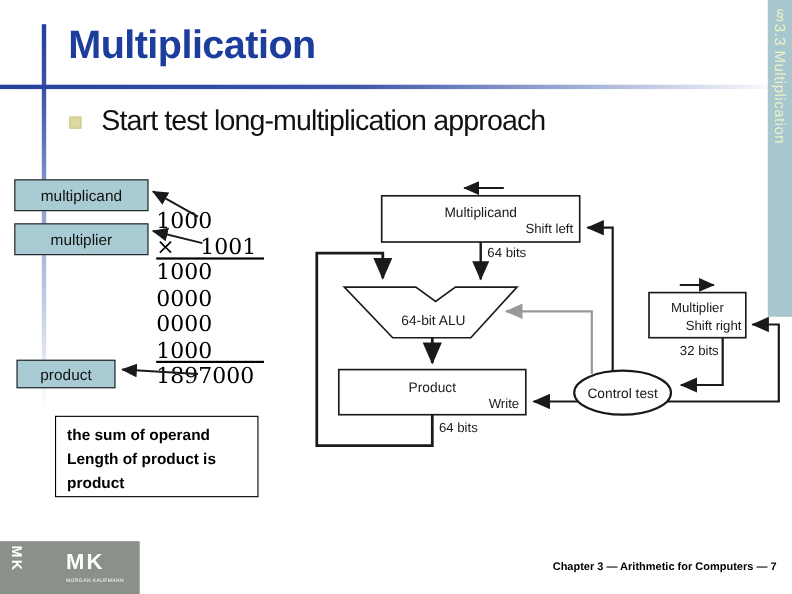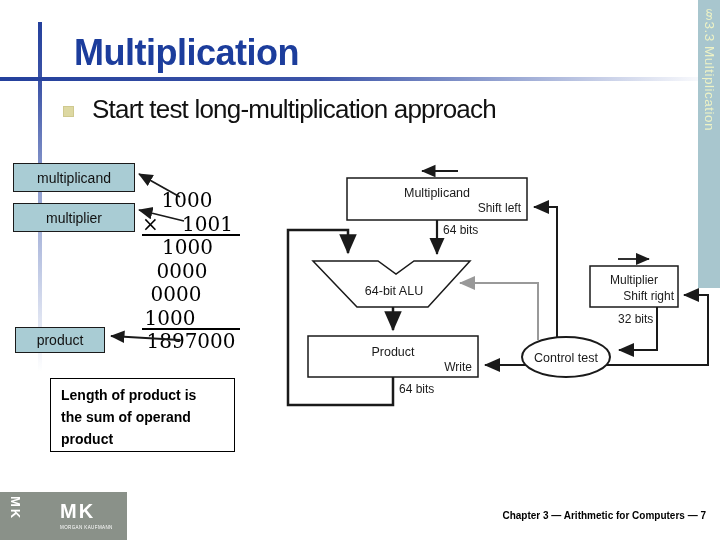--- a/index.html
+++ b/index.html
@@ -46,21 +46,21 @@
     display:flex; align-items:center; justify-content:center;
     font-size:14px; color:#111; z-index:2;
   }
   #box-multiplicand { left:13px; top:163px; width:122px; height:29px; }
   #box-multiplier   { left:13px; top:203px; width:122px; height:29px; }
   #box-product      { left:15px; top:327px; width:90px;  height:26px; }
   
   #mult-block {
     position:absolute; left:142px; top:189px; width:98px; z-index:2;
     font-family:"DejaVu Serif", serif; font-size:20px; line-height:23.5px;
-    color:#000; text-align:center;
+    color:#000; text-align:left;
   }
   .mrow { height:23.5px; box-sizing:border-box; }
   .mrow.r1 { padding-right:8px; }
   .mrow.r2 { display:flex; justify-content:space-between; padding-right:7px;
              border-bottom:2px solid #000; }
   .mrow.r3 { padding-right:7px; }
   .mrow.r4 { padding-right:18px; }
   .mrow.r5 { padding-right:30px; }
   .mrow.r6 { padding-right:42px; border-bottom:2px solid #000; }
   .mrow.r7 { padding-right:0; }
@@ -93,21 +93,21 @@
   }
 </style>
 </head>
 <body>
 
 <div id="slide">
 
   <div id="accent-v"></div>
   <div id="accent-h"></div>
 
-  <h1 id="title" style="margin:12px;">Multiplication</h1>
+  <h1 id="title" style="margin:0;">Multiplication</h1>
 
   <div id="bullet-square"></div>
   <div id="bullet-text">Start test long-multiplication approach</div>
 
   <div id="section-tab">
     <span>§3.3 Multiplication</span>
   </div>
 
   <div id="box-multiplicand" class="label-box">
     <span>multiplicand</span>
@@ -126,22 +126,22 @@
       <span>1001</span>
     </div>
     <div class="mrow r3">1000</div>
     <div class="mrow r4">0000</div>
     <div class="mrow r5">0000</div>
     <div class="mrow r6">1000</div>
     <div class="mrow r7">1897000</div>
   </div>
 
   <div id="note-box">
+    <div>the sum of operand</div>
     <div>Length of product is</div>
-    <div>the sum of operand</div>
     <div>product</div>
   </div>
 
   <svg id="diagram-svg" width="720" height="540" viewBox="0 0 720 540">
     <defs>
       <marker id="arrB" markerWidth="9" markerHeight="8" refX="7.5" refY="3.5" orient="auto">
         <path d="M0,0 L8,3.5 L0,7 z" fill="#1a1a1a"></path>
       </marker>
       <marker id="arrG" markerWidth="9" markerHeight="8" refX="7.5" refY="3.5" orient="auto">
         <path d="M0,0 L8,3.5 L0,7 z" fill="#999999"></path>

